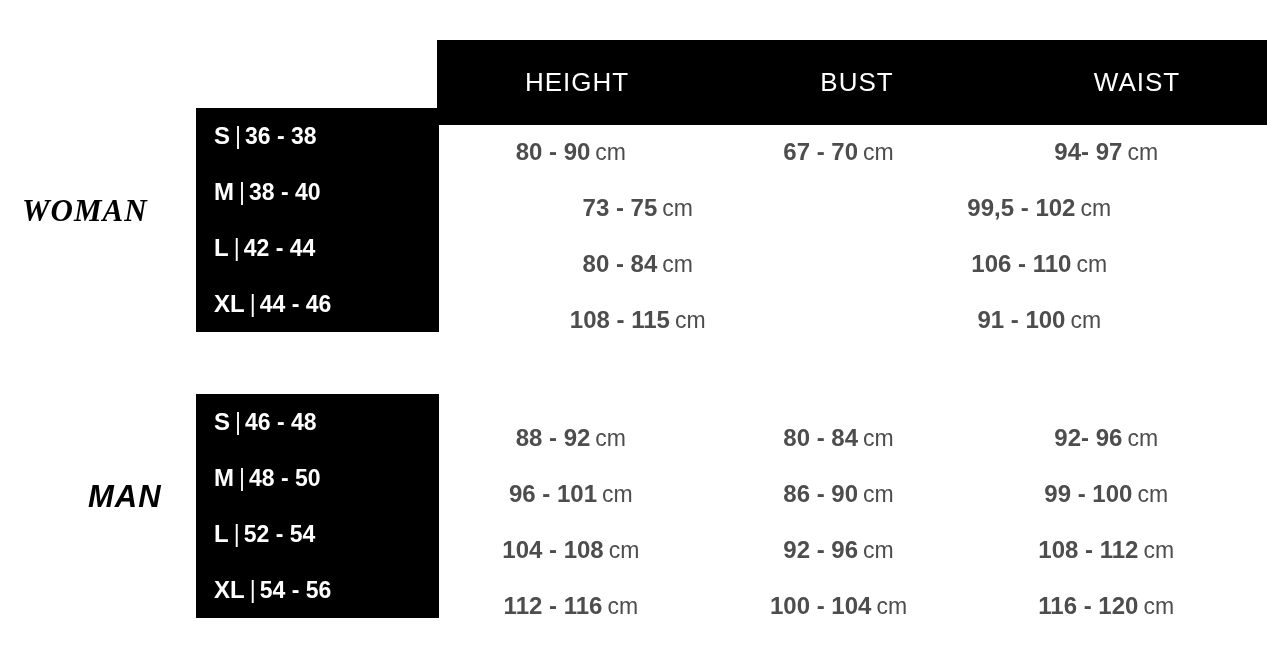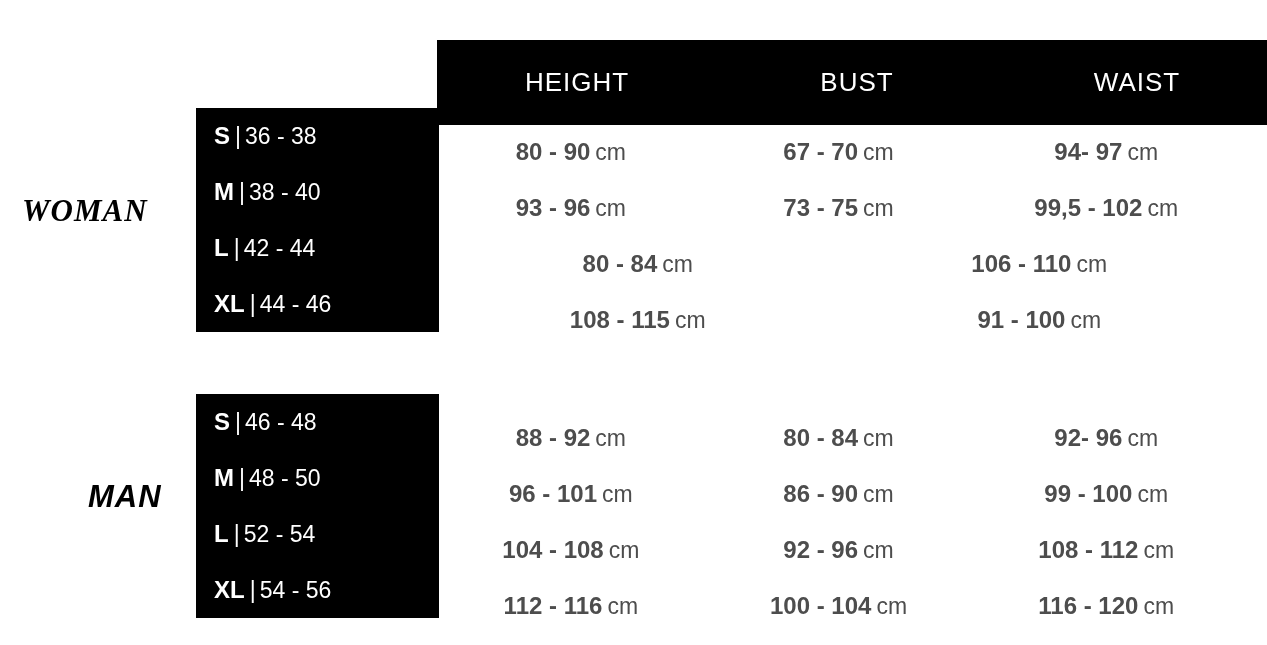--- a/index.html
+++ b/index.html
@@ -97,21 +97,21 @@
   }
   .size-cell .sz {
     font-weight: bold;
     font-size: 24px;
   }
   .size-cell .sep {
     font-weight: 400;
     margin: 0 4px 0 5px;
   }
   .size-cell .rng {
-    font-weight: 400;
+    font-weight: 700;
   }
 
   .measures {
     position: absolute;
     left: 437px;
     top: 16px;
     width: 803px;
     height: 56px;
     display: flex;
     align-items: center;
@@ -173,23 +173,20 @@
     </div>
 
     <div class="row">
       <div class="size-cell">
         <span class="sz">M</span>
         <span class="sep">|</span>
         <span class="rng">38 - 40</span>
       </div>
       <div class="measures">
         <div class="measure-cell">
-          <span class="val">93 - 96</span><span class="unit">cm</span>
-        </div>
-        <div class="measure-cell">
           <span class="val">73 - 75</span><span class="unit">cm</span>
         </div>
         <div class="measure-cell">
           <span class="val">99,5 - 102</span><span class="unit">cm</span>
         </div>
       </div>
     </div>
 
     <div class="row">
       <div class="size-cell">

